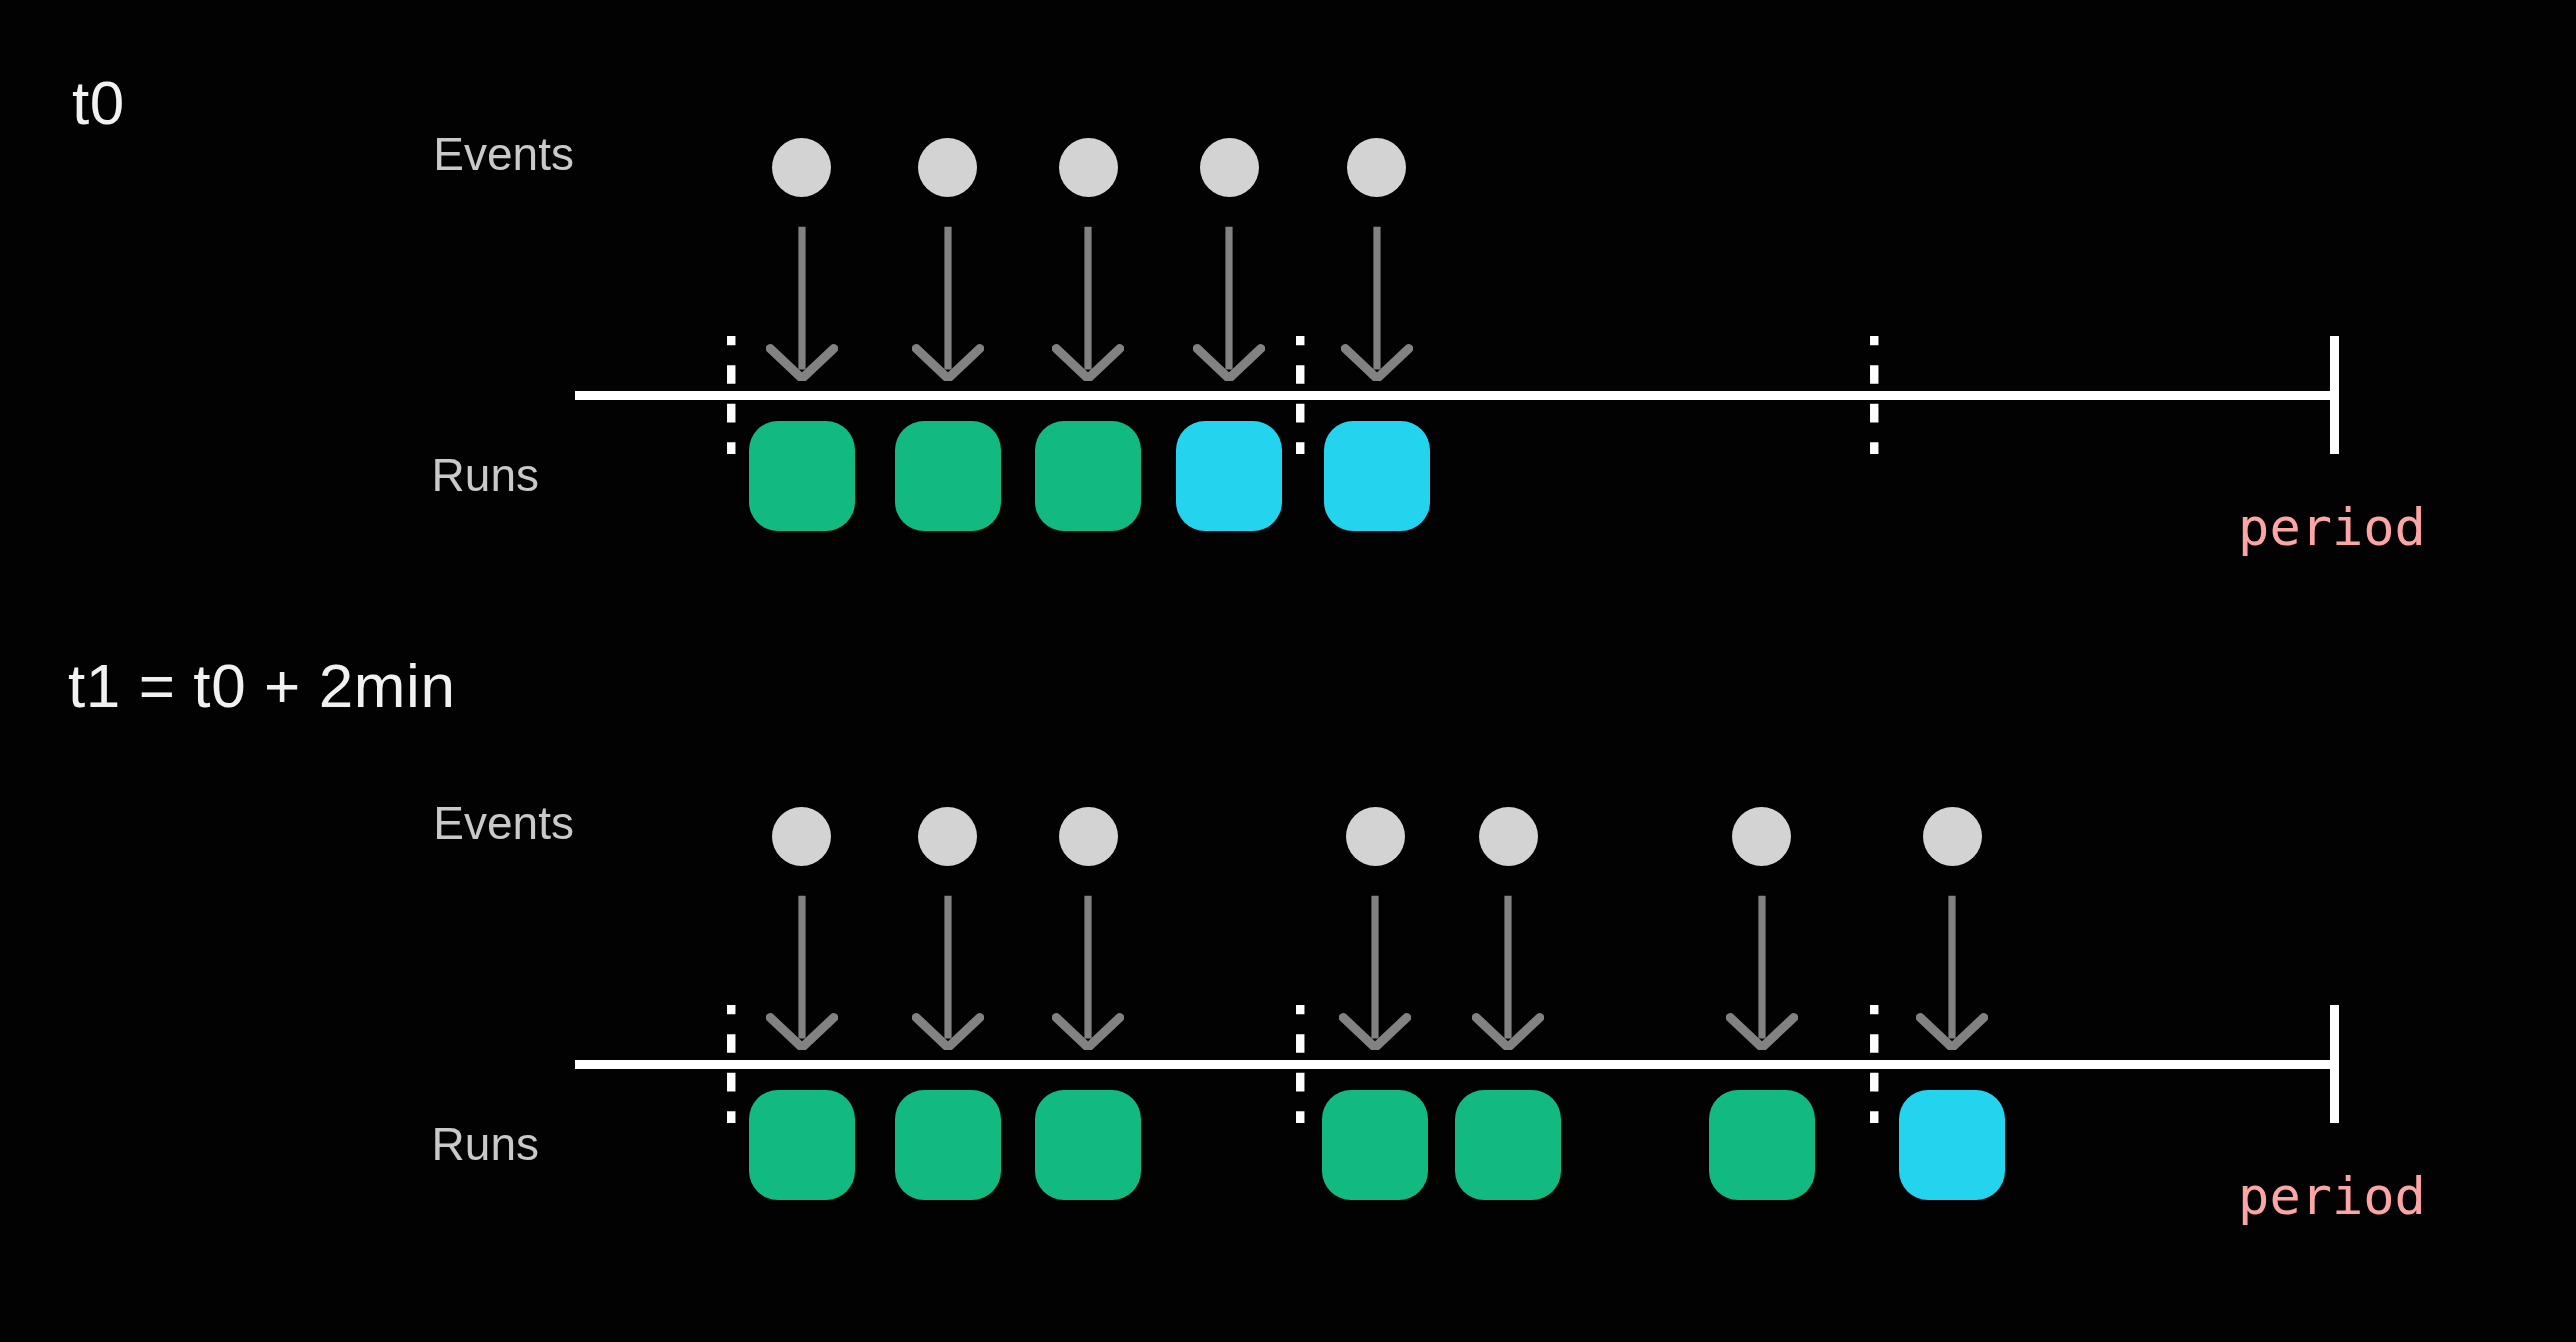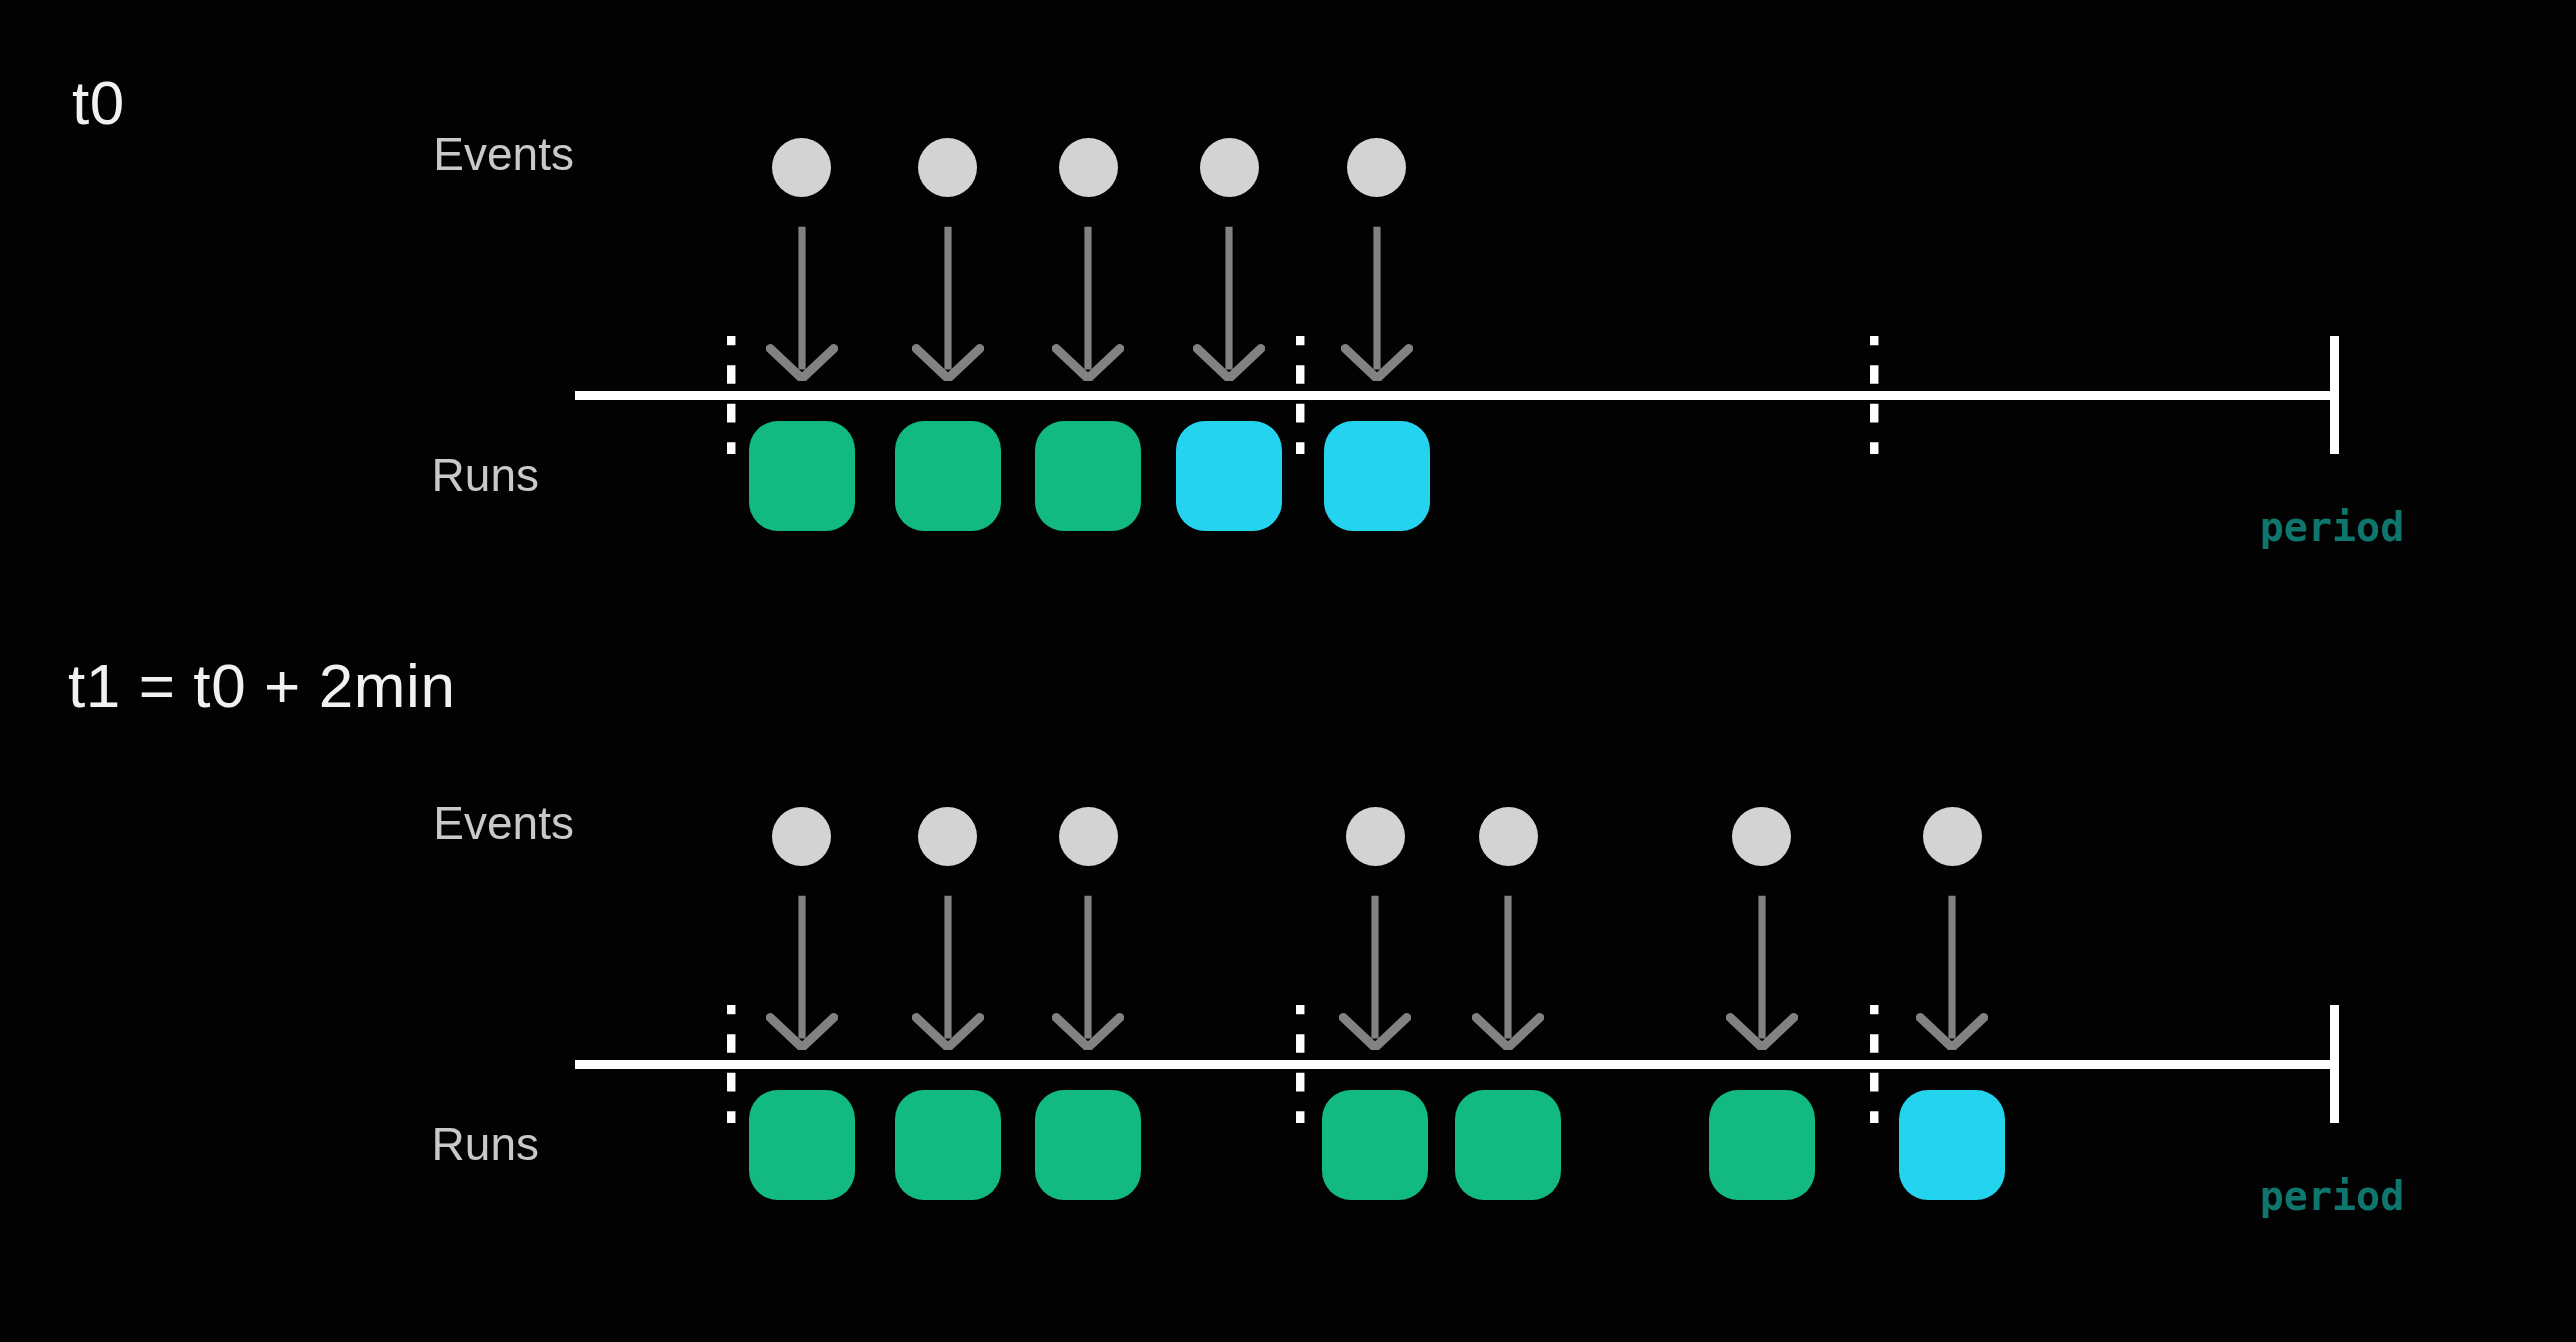--- a/index.html
+++ b/index.html
@@ -49,24 +49,24 @@
     border-radius: 50%;
     background: #d3d3d3;
   }
   .run-square {
     position: absolute;
     border-radius: 29px;
   }
   .period-label {
     position: absolute;
     font-family: "DejaVu Sans Mono", monospace;
-    font-weight: 700;
-    font-size: 40px;
+    font-weight: 400;
+    font-size: 52px;
     line-height: 1;
-    color: #0f766e;
+    color: #fca5a5;
     white-space: nowrap;
     transform: translate(-50%, -50%);
   }
 </style>
 </head>
 <body>
 
 <div class="canvas">
 
   <section>

